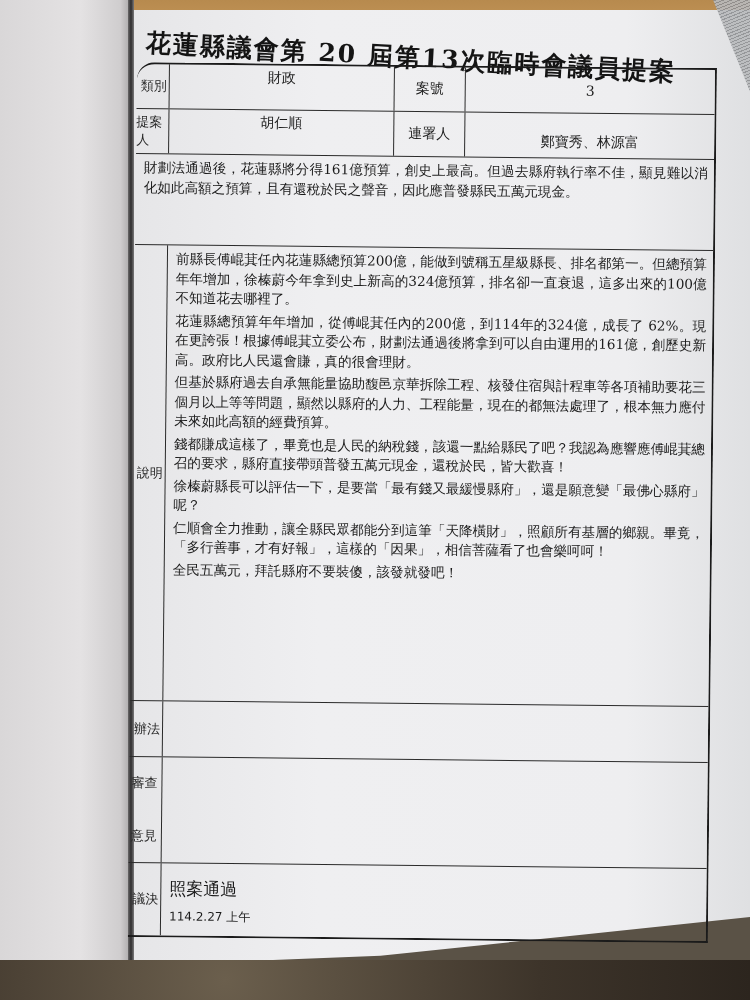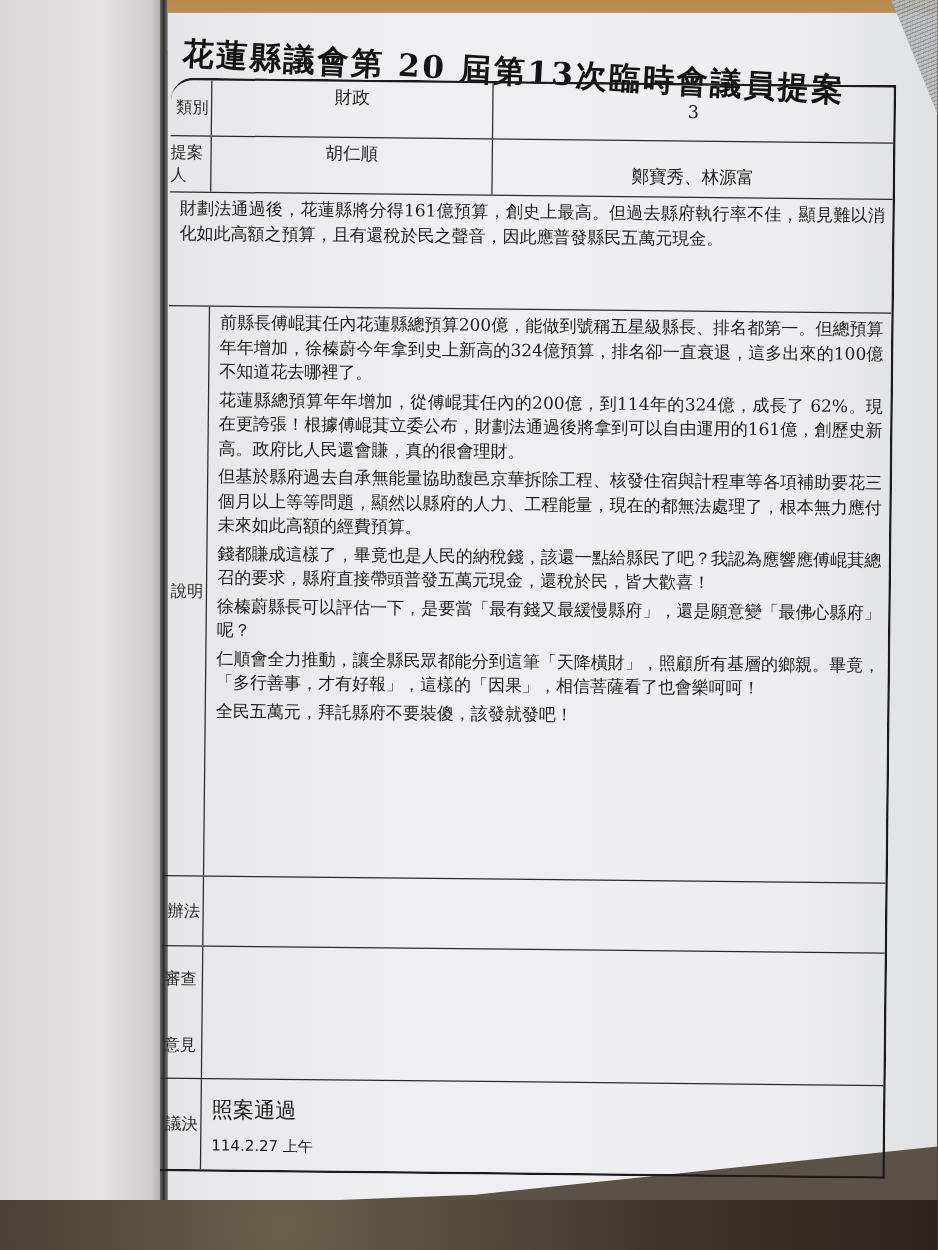--- a/index.html
+++ b/index.html
@@ -121,25 +121,27 @@
     <span class="ruler-num" style="left:22px;top:18px;">21</span>
     <span class="ruler-num" style="left:22px;top:60px;">20</span>
   </div>
 
   <div class="title">花蓮縣議會第 20 屆第13次臨時會議員提案</div>
 
   <div class="form">
     <div class="row r-head">
       <div class="label">類別</div>
       <div class="cell cat-val">財政</div>
+      <div class="cell case-lbl">案號</div>
       <div class="cell case-val">3</div>
     </div>
     <div class="row r-head2">
       <div class="label">提案人</div>
       <div class="cell cat-val">胡仁順</div>
+      <div class="cell case-lbl">連署人</div>
       <div class="cell cosign-val">鄭寶秀、林源富</div>
     </div>
     <div class="row r-reason">
       <div class="content">財劃法通過後，花蓮縣將分得161億預算，創史上最高。但過去縣府執行率不佳，顯見難以消化如此高額之預算，且有還稅於民之聲音，因此應普發縣民五萬元現金。</div>
     </div>
     <div class="row r-desc">
       <div class="label">說明</div>
       <div class="content">
         <p class="para">前縣長傅崐萁任內花蓮縣總預算200億，能做到號稱五星級縣長、排名都第一。但總預算年年增加，徐榛蔚今年拿到史上新高的324億預算，排名卻一直衰退，這多出來的100億不知道花去哪裡了。</p>
         <p class="para">花蓮縣總預算年年增加，從傅崐萁任內的200億，到114年的324億，成長了 62%。現在更誇張！根據傅崐萁立委公布，財劃法通過後將拿到可以自由運用的161億，創歷史新高。政府比人民還會賺，真的很會理財。</p>

